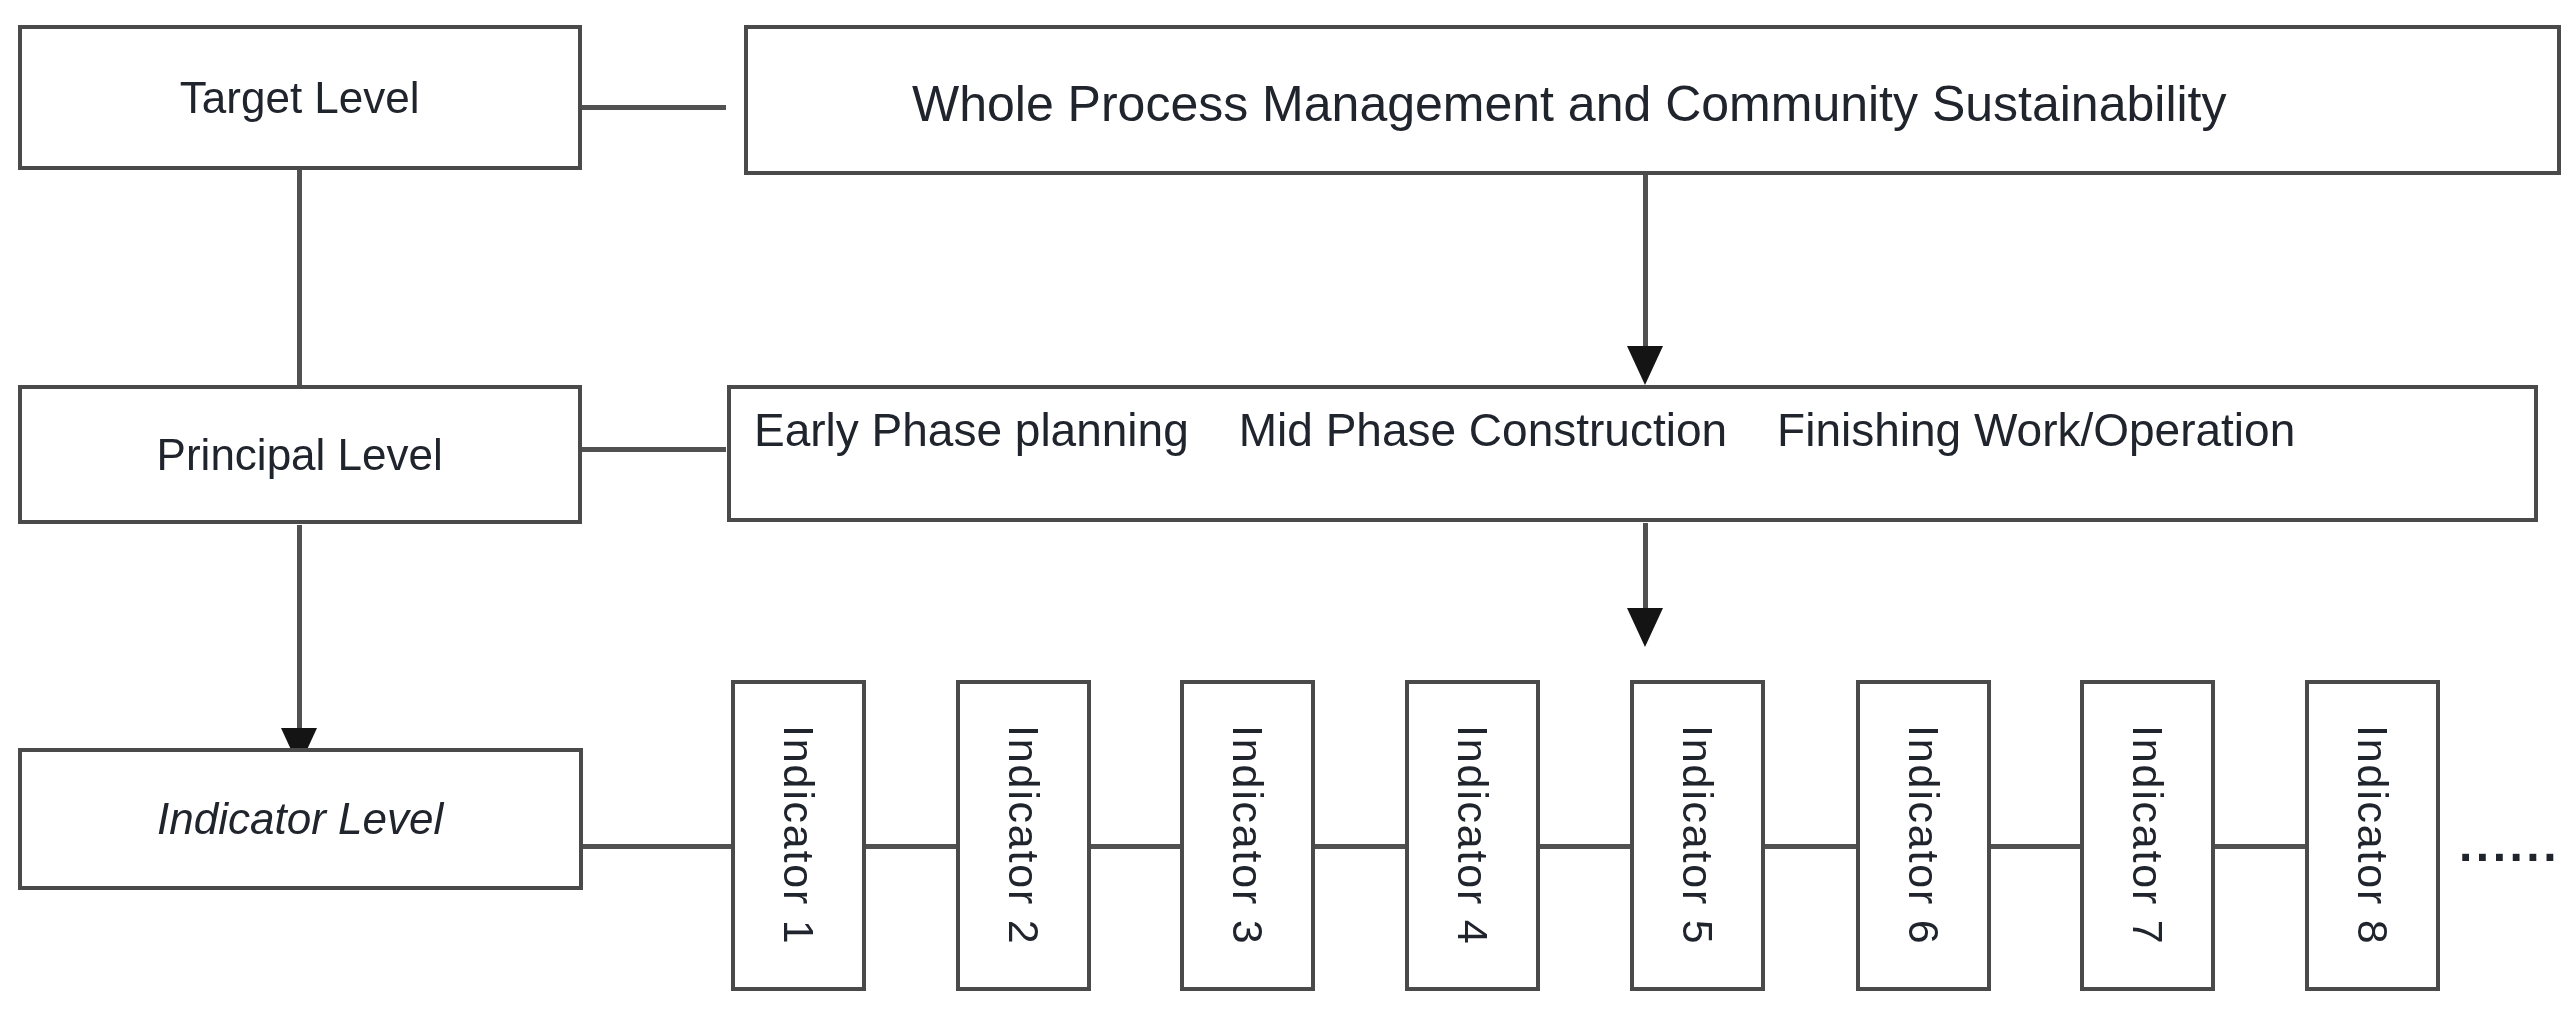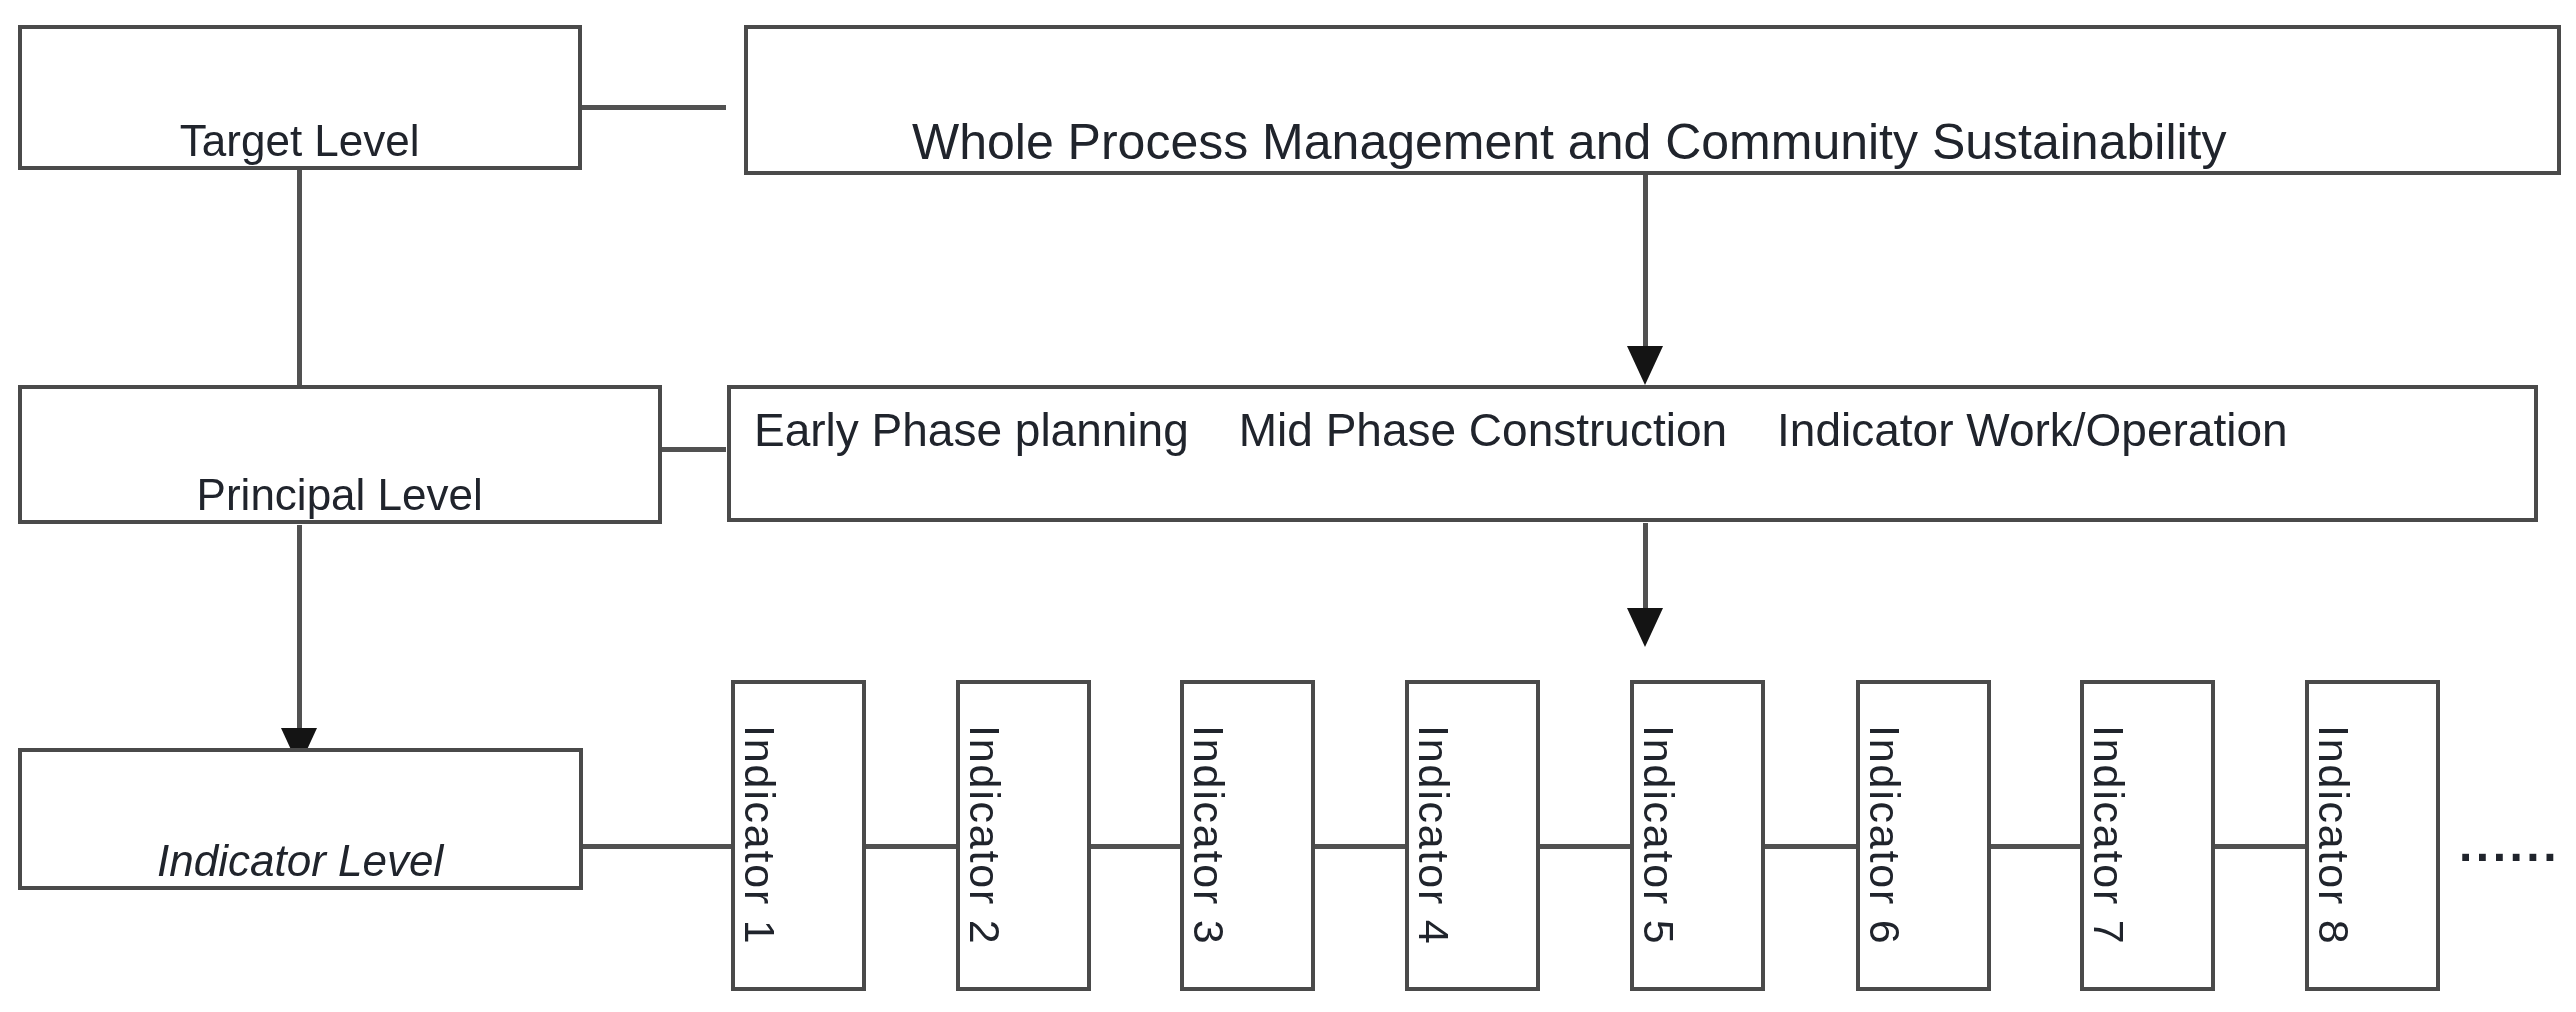--- a/index.html
+++ b/index.html
@@ -15,21 +15,21 @@
     background: var(--bg, #ffffff);
     font-family: "Liberation Sans", sans-serif;
     color: var(--text, #20242c);
   }
   .box {
     position: absolute;
     box-sizing: border-box;
     background: #ffffff;
     border: 4.4px solid var(--border, #4a4a4a);
     display: flex;
-    align-items: flex-end;
+    align-items: center;
     justify-content: center;
     z-index: 2;
   }
   .level-box {
     font-size: 44px;
   }
   #target-statement-box {
     font-size: 50px;
     justify-content: flex-start;
     padding-left: 164px;
@@ -88,28 +88,28 @@
     <span>Whole Process Management and Community Sustainability</span>
   </div>
 
   <div class="hline" style="left:582px; top:105px; width:144px;"></div>
 
   <div class="vline" style="left:297px; top:170px; height:215px;"></div>
 
   <div class="vline" style="left:1643px; top:175px; height:174px;"></div>
   <div class="arrow-head" style="left:1627px; top:346px;"></div>
 
-  <div class="box level-box" id="principal-level-box" style="left:17.7px; top:385px; width:644px; height:139px;">
+  <div class="box level-box" id="principal-level-box" style="left:17.7px; top:385px; width:564px; height:139px;">
     <span>Principal Level</span>
   </div>
 
   <div class="box" id="phases-box" style="left:727px; top:385px; width:1811px; height:137px;">
     <span>Early Phase planning</span>
     <span>Mid Phase Construction</span>
-    <span>Indicator Work/Operation</span>
+    <span>Finishing Work/Operation</span>
   </div>
 
   <div class="hline" style="left:582px; top:447px; width:144px;"></div>
 
   <div class="vline" style="left:297px; top:525px; height:206px;"></div>
   <div class="arrow-head" style="left:281px; top:728px;"></div>
 
   <div class="vline" style="left:1643px; top:523px; height:87px;"></div>
   <div class="arrow-head" style="left:1627px; top:608px;"></div>
 

